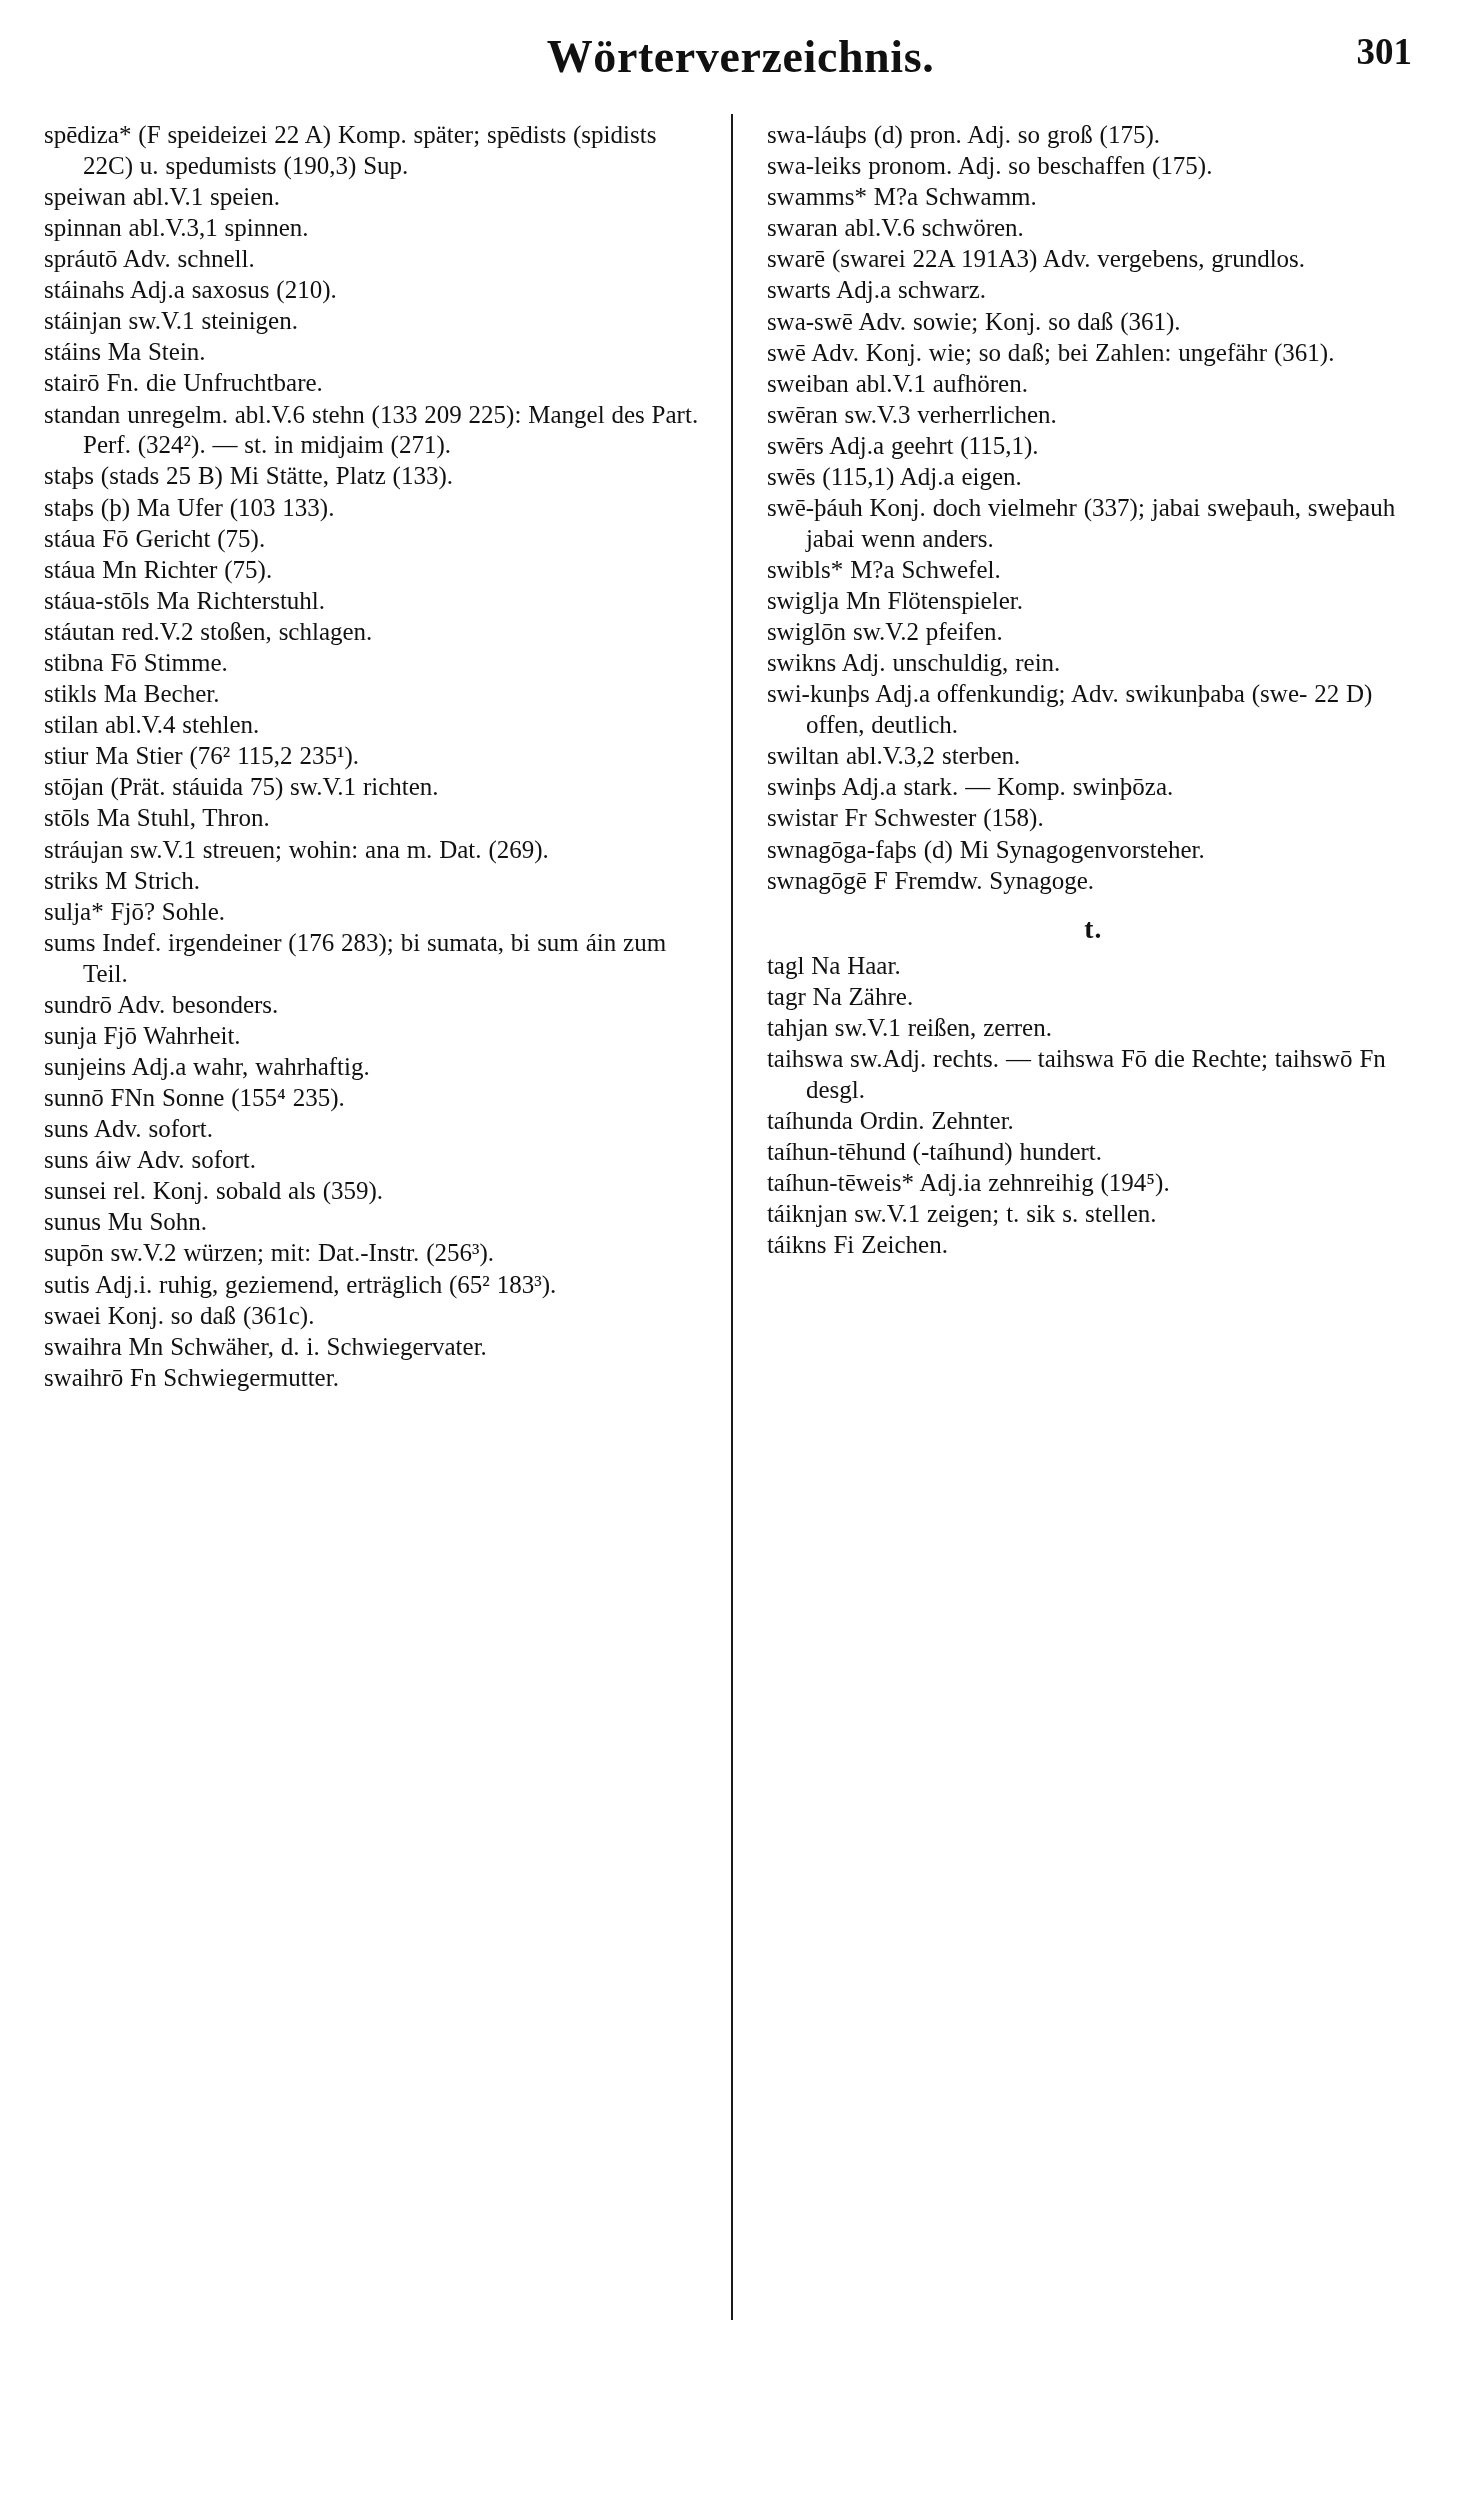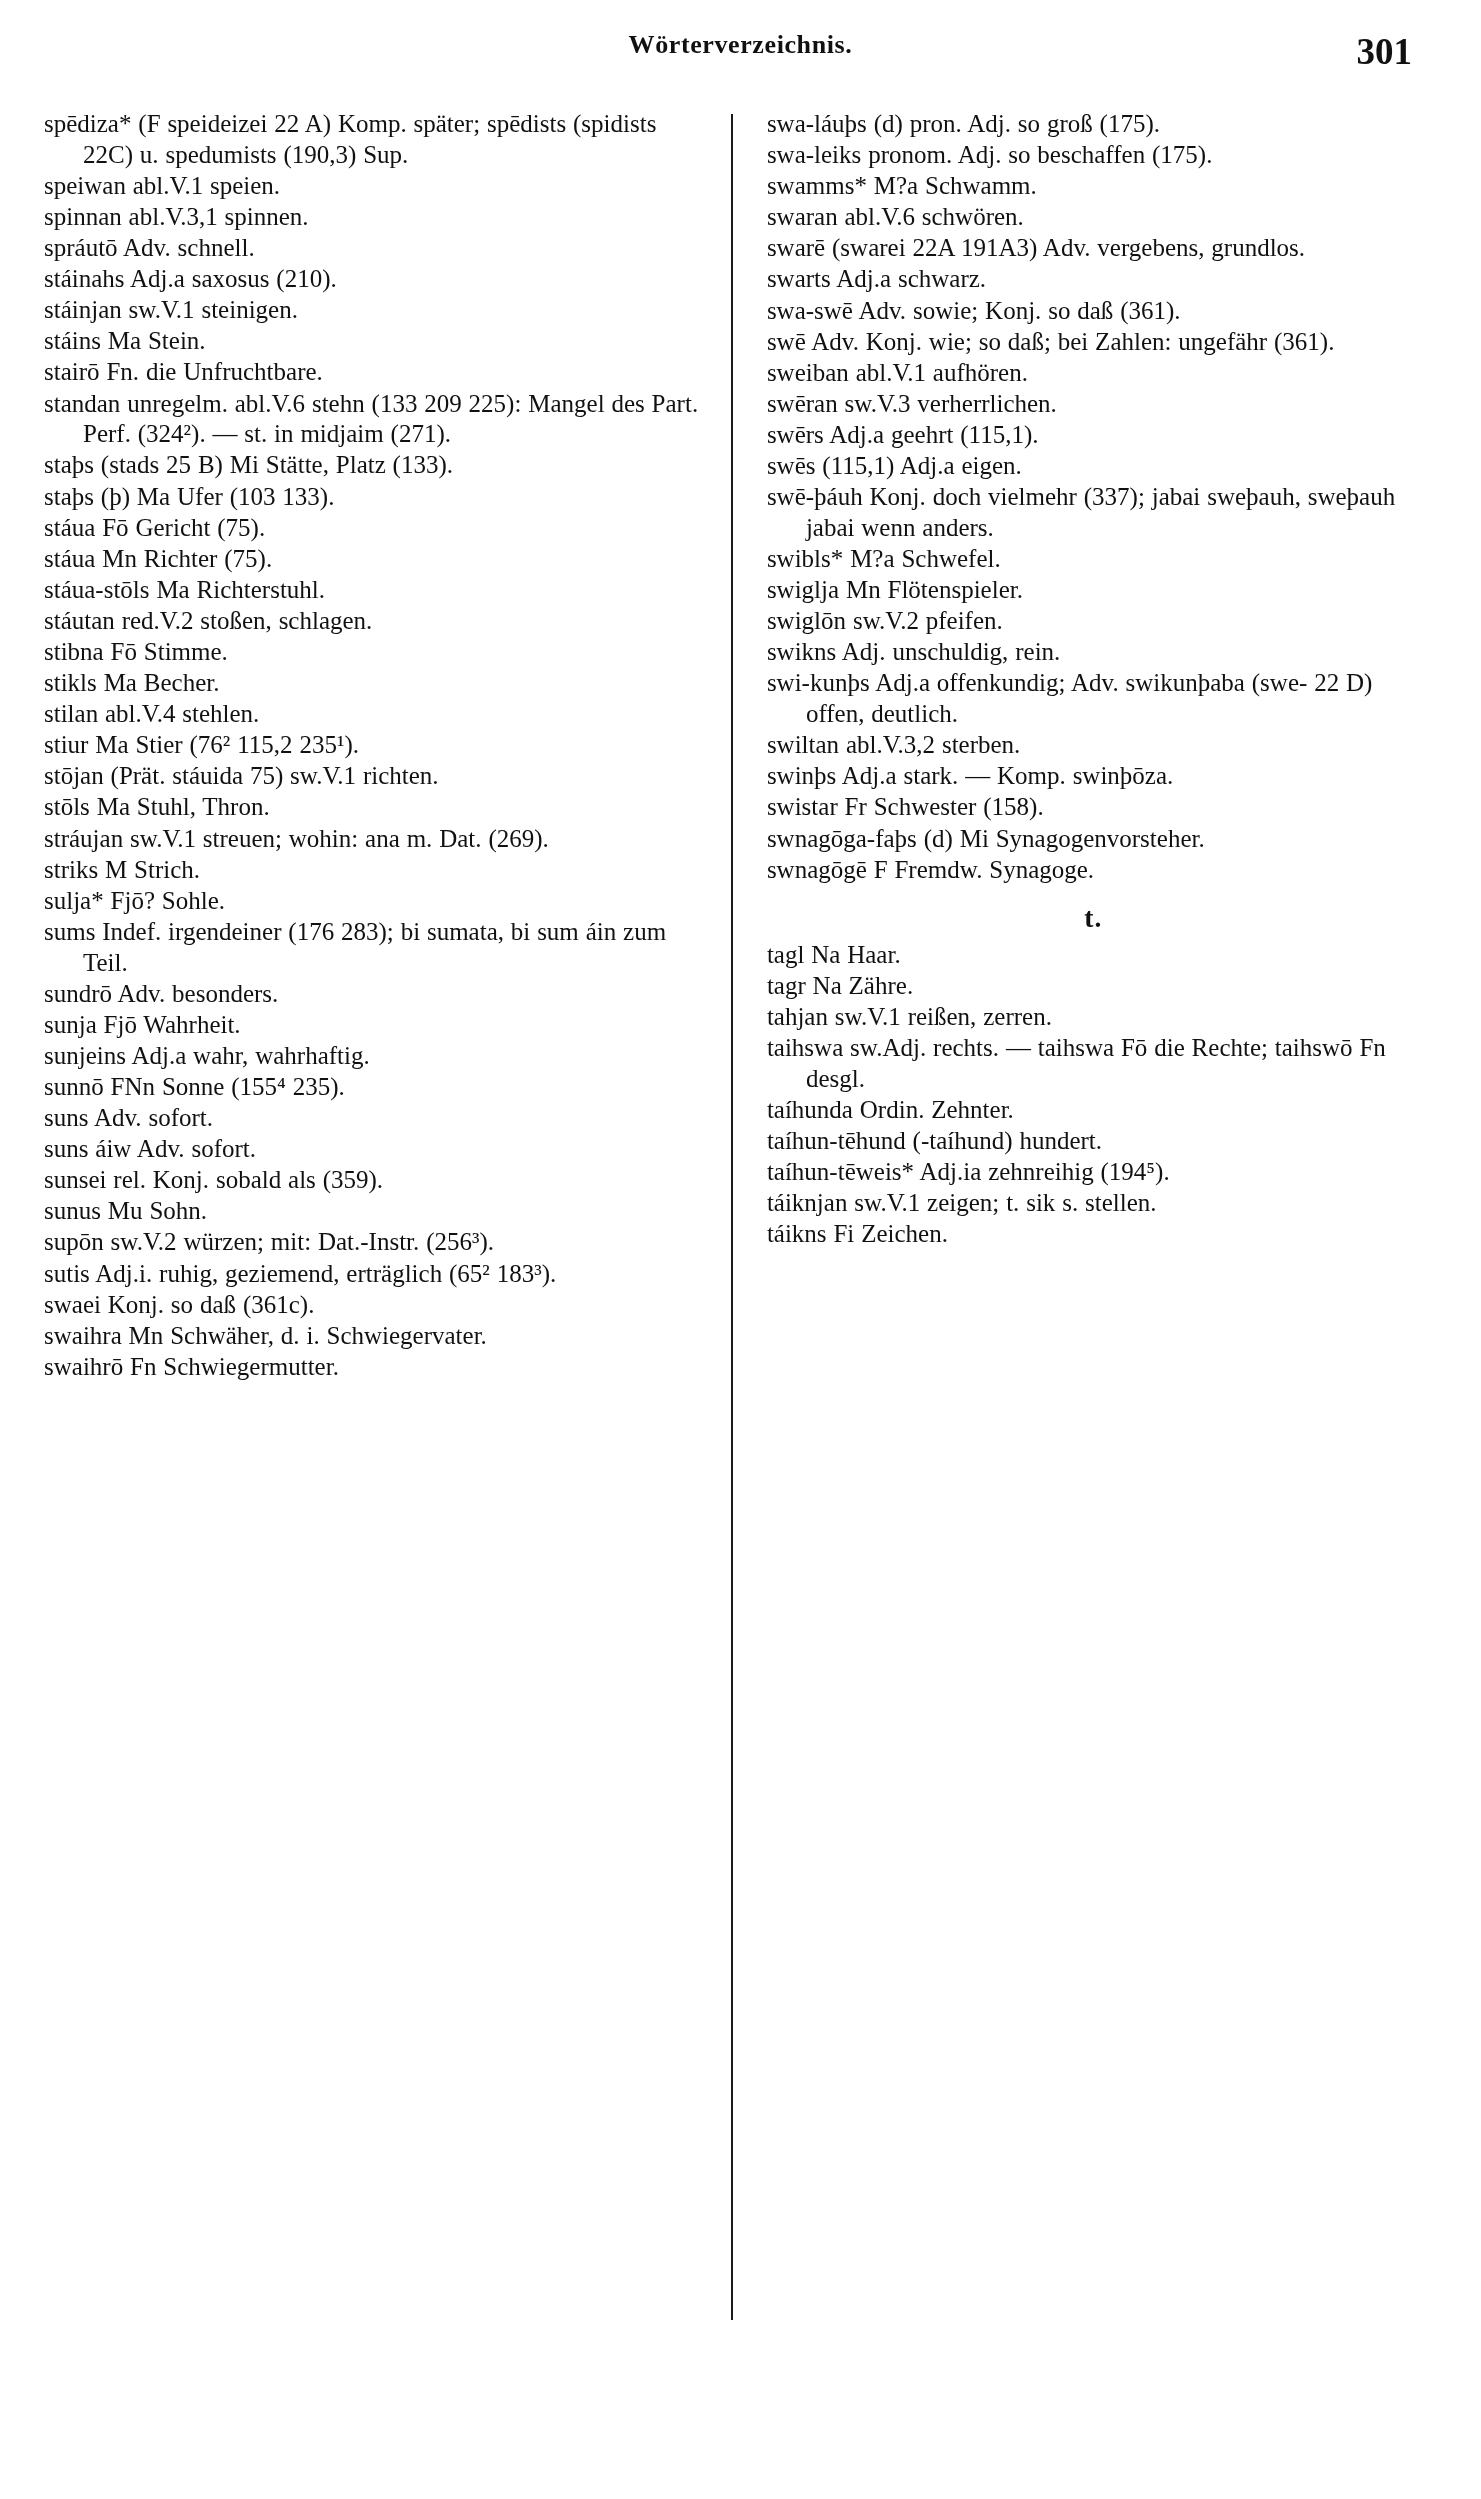--- a/index.html
+++ b/index.html
@@ -26,21 +26,21 @@
     top: 30px;
     left: 0;
     width: 1481px;
     height: 56px;
   }
   .header-title {
     position: absolute;
     left: 0;
     width: 1481px;
     text-align: center;
-    font-size: 26px;
+    font-size: 46px;
     letter-spacing: 0.6px;
     font-family: "Liberation Serif", serif;
     font-weight: 700;
   }
   .page-number {
     position: absolute;
     right: 69px;
     top: 0;
     font-size: 37px;
     font-weight: 700;
@@ -53,20 +53,21 @@
     top: 109px;
     left: 44px;
     width: 1394px;
     height: 2350px;
     display: flex;
     flex-direction: row;
   }
   .col {
     width: 678px;
     box-sizing: border-box;
+    margin-top: 11px;
   }
   .col-left { padding-right: 16.2px; }
   .col-right { padding-left: 25px; }
   .divider {
     width: 2.5px;
     background: #1a1a1a;
     margin: 5px 8.7px 87px 8.7px;
     height: 2206px;
   }
   .entry {

